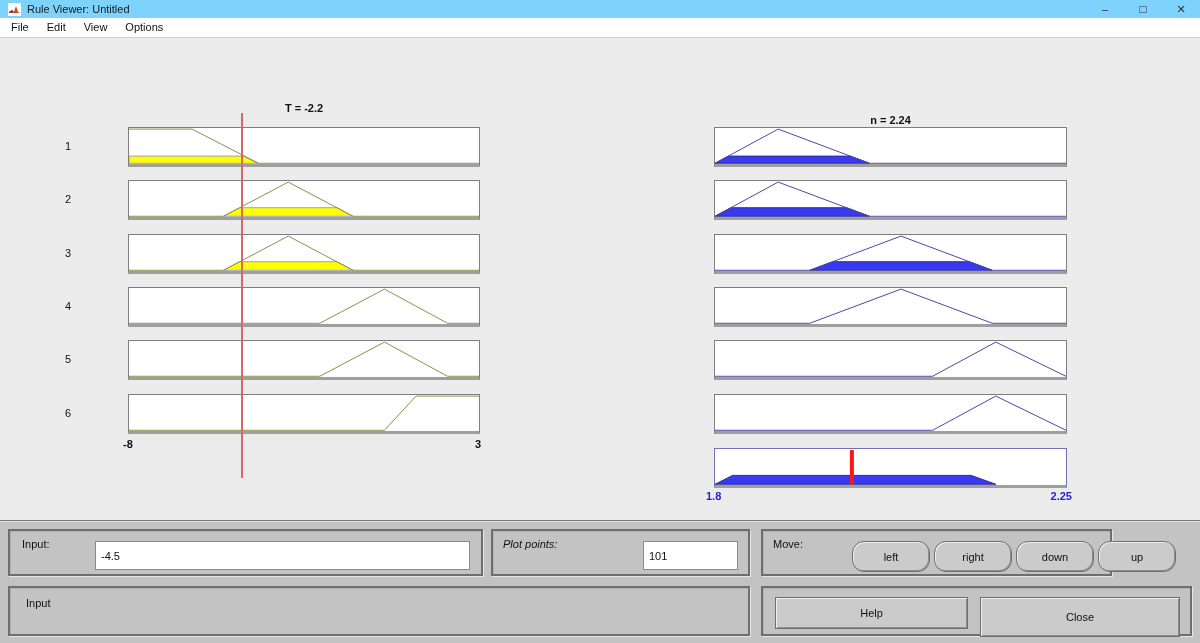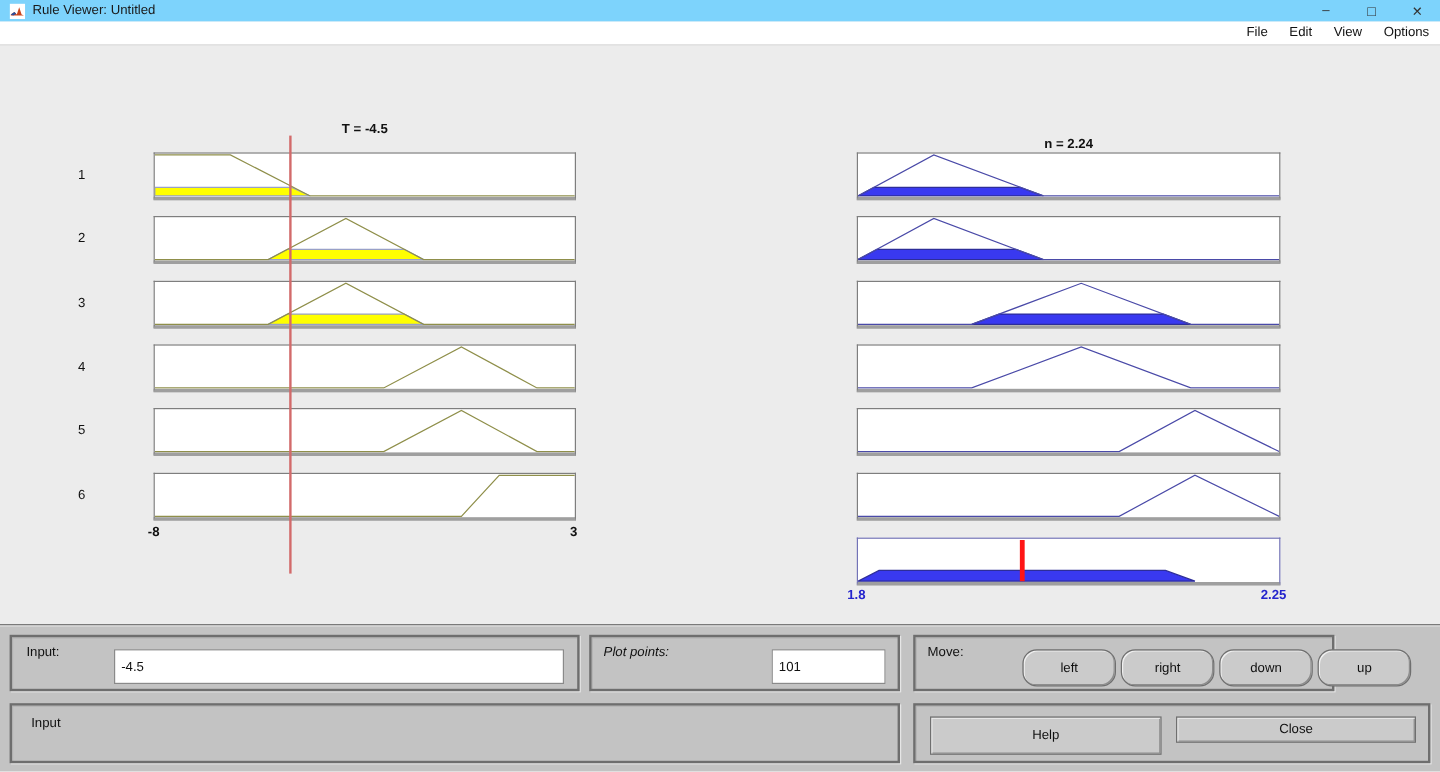--- a/index.html
+++ b/index.html
@@ -10,21 +10,21 @@
   .titlebar { position:absolute; top:0; left:0; width:1200px; height:18px; background:#7dd3fc; }
   .app-icon { position:absolute; left:8px; top:3px; width:13px; height:13px; }
   .title-text { position:absolute; left:27px; top:2px; font-size:11px; color:#1a1a1a; line-height:14px; }
   .win-controls { position:absolute; right:0; top:0; height:18px; display:flex; }
   .win-btn { width:38px; height:18px; display:flex; align-items:center; justify-content:center;
              font-size:11px; color:#333; cursor:default; }
   .win-btn.max { font-size:12px; }
 
   
   .menubar { position:absolute; top:18px; left:0; width:1200px; height:20px; background:#ffffff;
-             border-bottom:1px solid #cfcfcf; display:flex; align-items:center; padding-left:2px;justify-content:flex-end; }
+             border-bottom:1px solid #cfcfcf; display:flex; align-items:center; padding-left:2px; }
   .menu-item { font-size:11px; color:#111; padding:0 9px; line-height:19px; }
 
   
   .main { position:absolute; top:38px; left:0; width:1200px; height:482px; background:#ececec; }
   .hdr { position:absolute; font-size:11px; font-weight:bold; color:#111; text-align:center; }
   .rule-num { position:absolute; left:56px; width:24px; text-align:center; font-size:11px; color:#111; }
   .plot { position:absolute; background:#ffffff; border:1px solid #7e7e7e; border-bottom:3px solid #9f9f9f; }
   .plot svg { width:100%; height:100%; display:block; }
   .plot.agg { border:1px solid #7373b6; border-bottom:3px solid #9f9f9f; }
   .input-cursor { position:absolute; width:2px; z-index:5; }
@@ -64,21 +64,21 @@
 </div>
 
 <div class="menubar" id="menubar">
     <span class="menu-item">File</span>
     <span class="menu-item">Edit</span>
     <span class="menu-item">View</span>
     <span class="menu-item">Options</span>
   </div>
 
 <div class="main" id="main">
-  <div class="hdr" style="left:128px; top:64px; width:352px;">T = -4.5</div>
+  <div class="hdr" style="left:128px; top:64px; width:352px;">T = -2.2</div>
   <div class="hdr" style="left:714px; top:76px; width:353px;">n = 2.24</div>
 
   <span class="tick" style="left:116px; top:400px; width:24px; text-align:center;">-8</span>
   <span class="tick" style="left:466px; top:400px; width:24px; text-align:center;">3</span>
   <span class="tick blue" style="left:706px; top:452px; width:30px; text-align:left;">1.8</span>
   <span class="tick blue" style="left:1040px; top:452px; width:32px; text-align:right;">2.25</span>
 <div class="rule-num" style="top: 102px;">1</div>
     <div class="plot" style="left: 128px; top: 89px; width: 352px; height: 40px;">
       <svg viewBox="0 0 100 100" preserveAspectRatio="none" style="width: 100%; height: 100%; display: block;">
         <polygon points="0.00,98.00 0.00,78.05 32.50,78.05 37.00,98.00" fill="#ffff00" stroke="#98a0c8" stroke-width="1" vector-effect="non-scaling-stroke"></polygon>
@@ -180,15 +180,15 @@
         <button class="btn">up</button>
       </div>
   </div>
 
   <div class="frame" style="left:8px; top:65px; width:742px; height:50px;">
     <span class="frame-label" style="left:16px; top:9px;">Input</span>
   </div>
 
   <div class="frame" style="left:761px; top:65px; width:431px; height:50px;">
     <button class="btn" style="position:absolute; left:12px; top:9px; width:193px; height:32px;">Help</button>
-    <button class="btn" style="position:absolute; left:217px; top:9px; width:200px; height:22px;">Close</button>
+    <button class="btn" style="position:absolute; left:217px; top:9px; width:200px; height:40px;">Close</button>
   </div>
 </div>
 
 </body></html>

